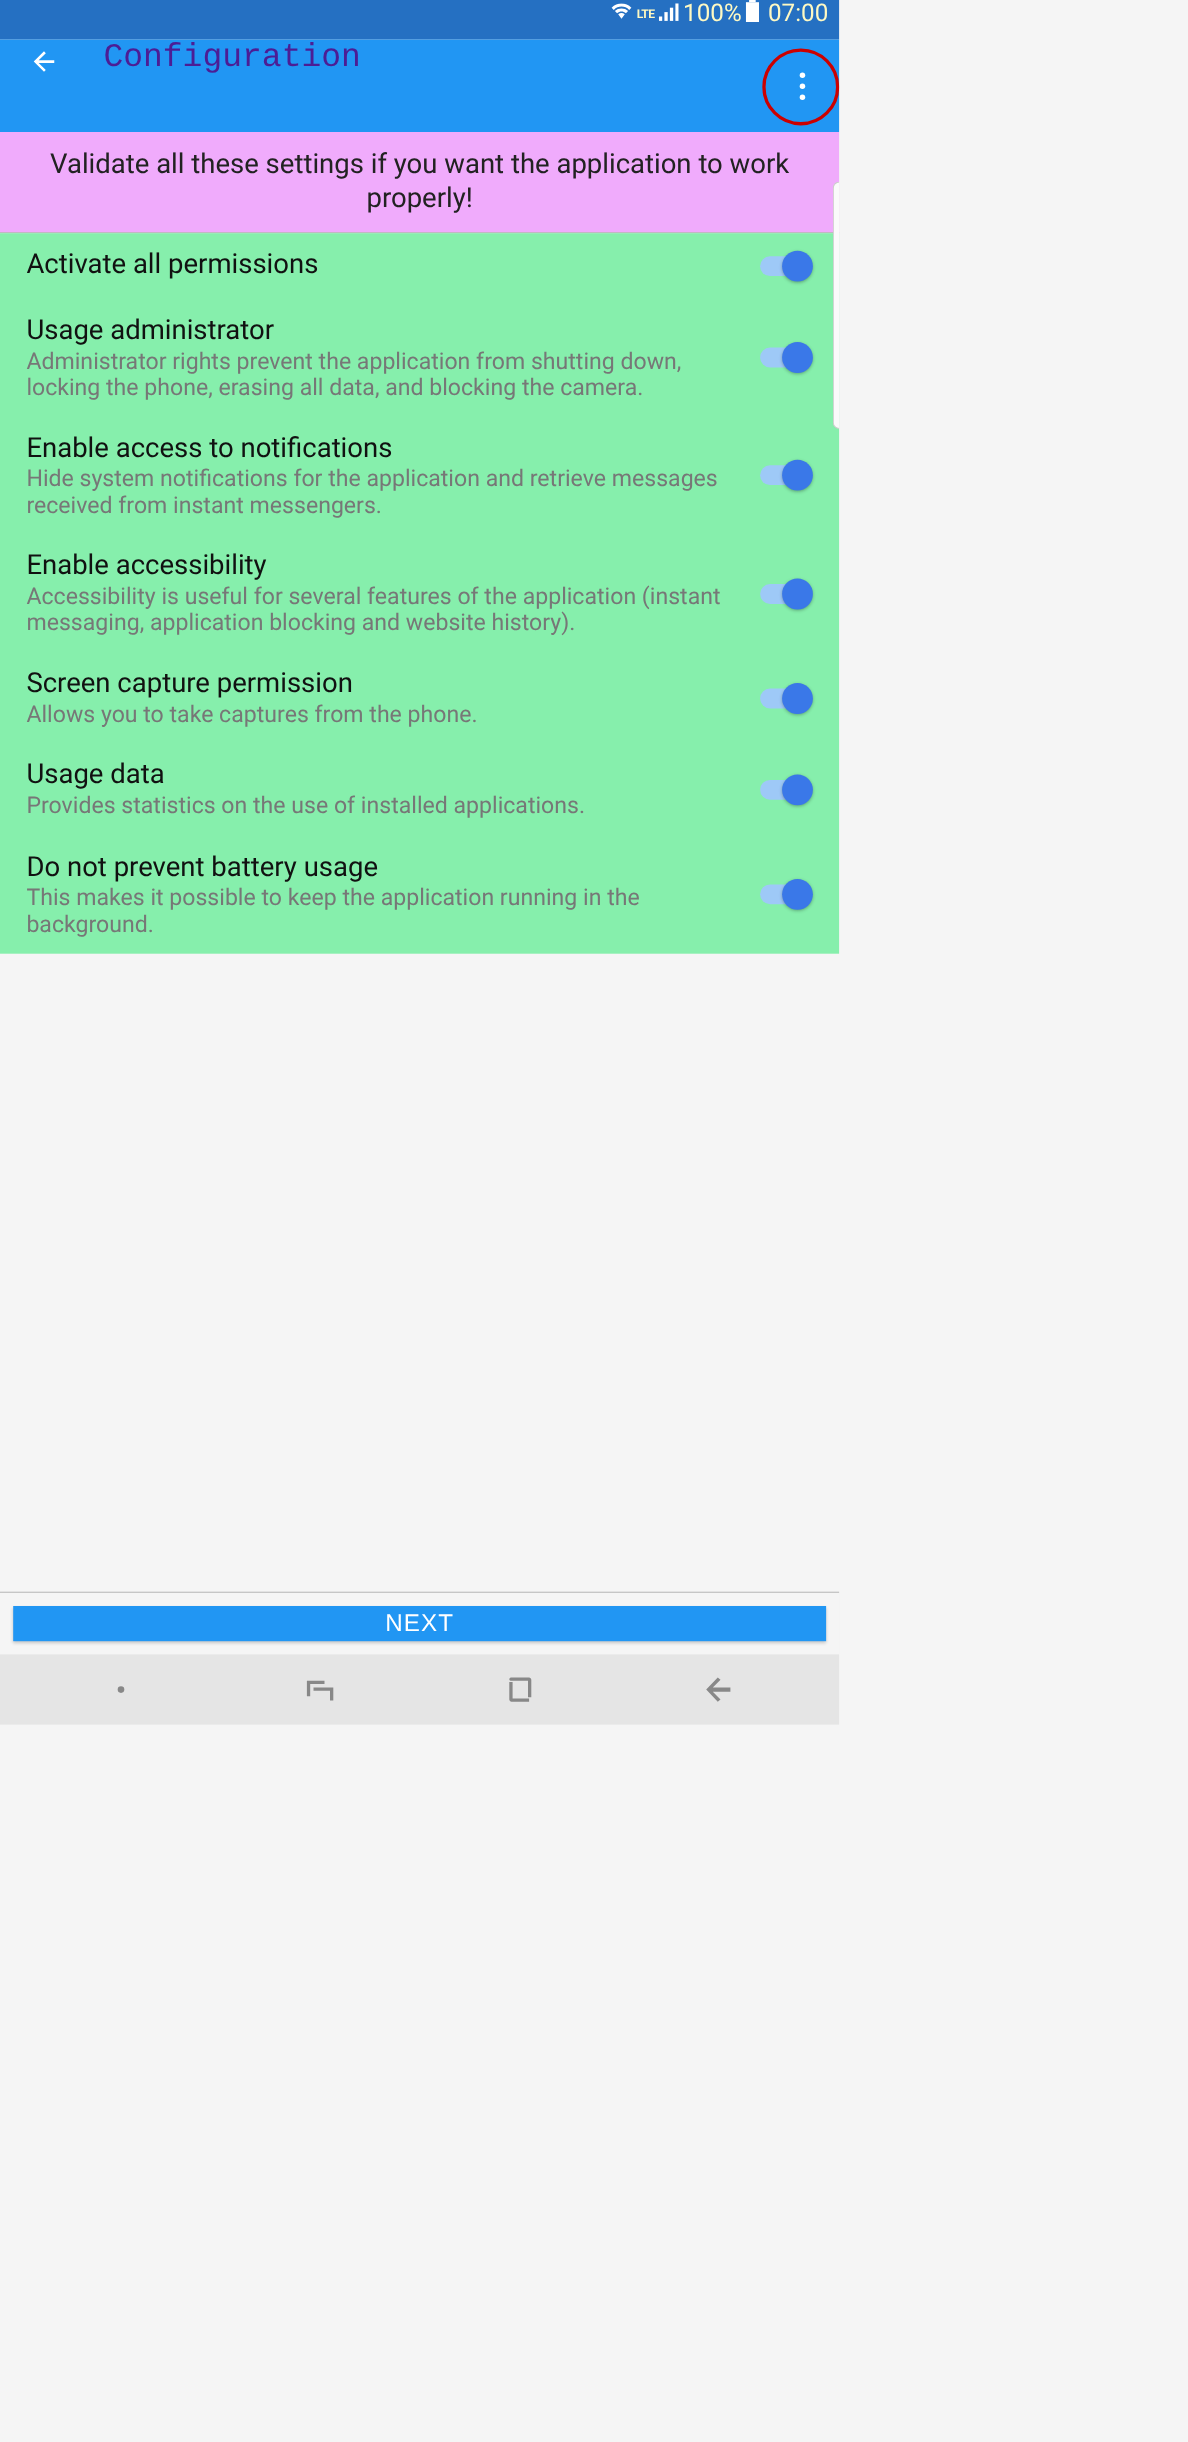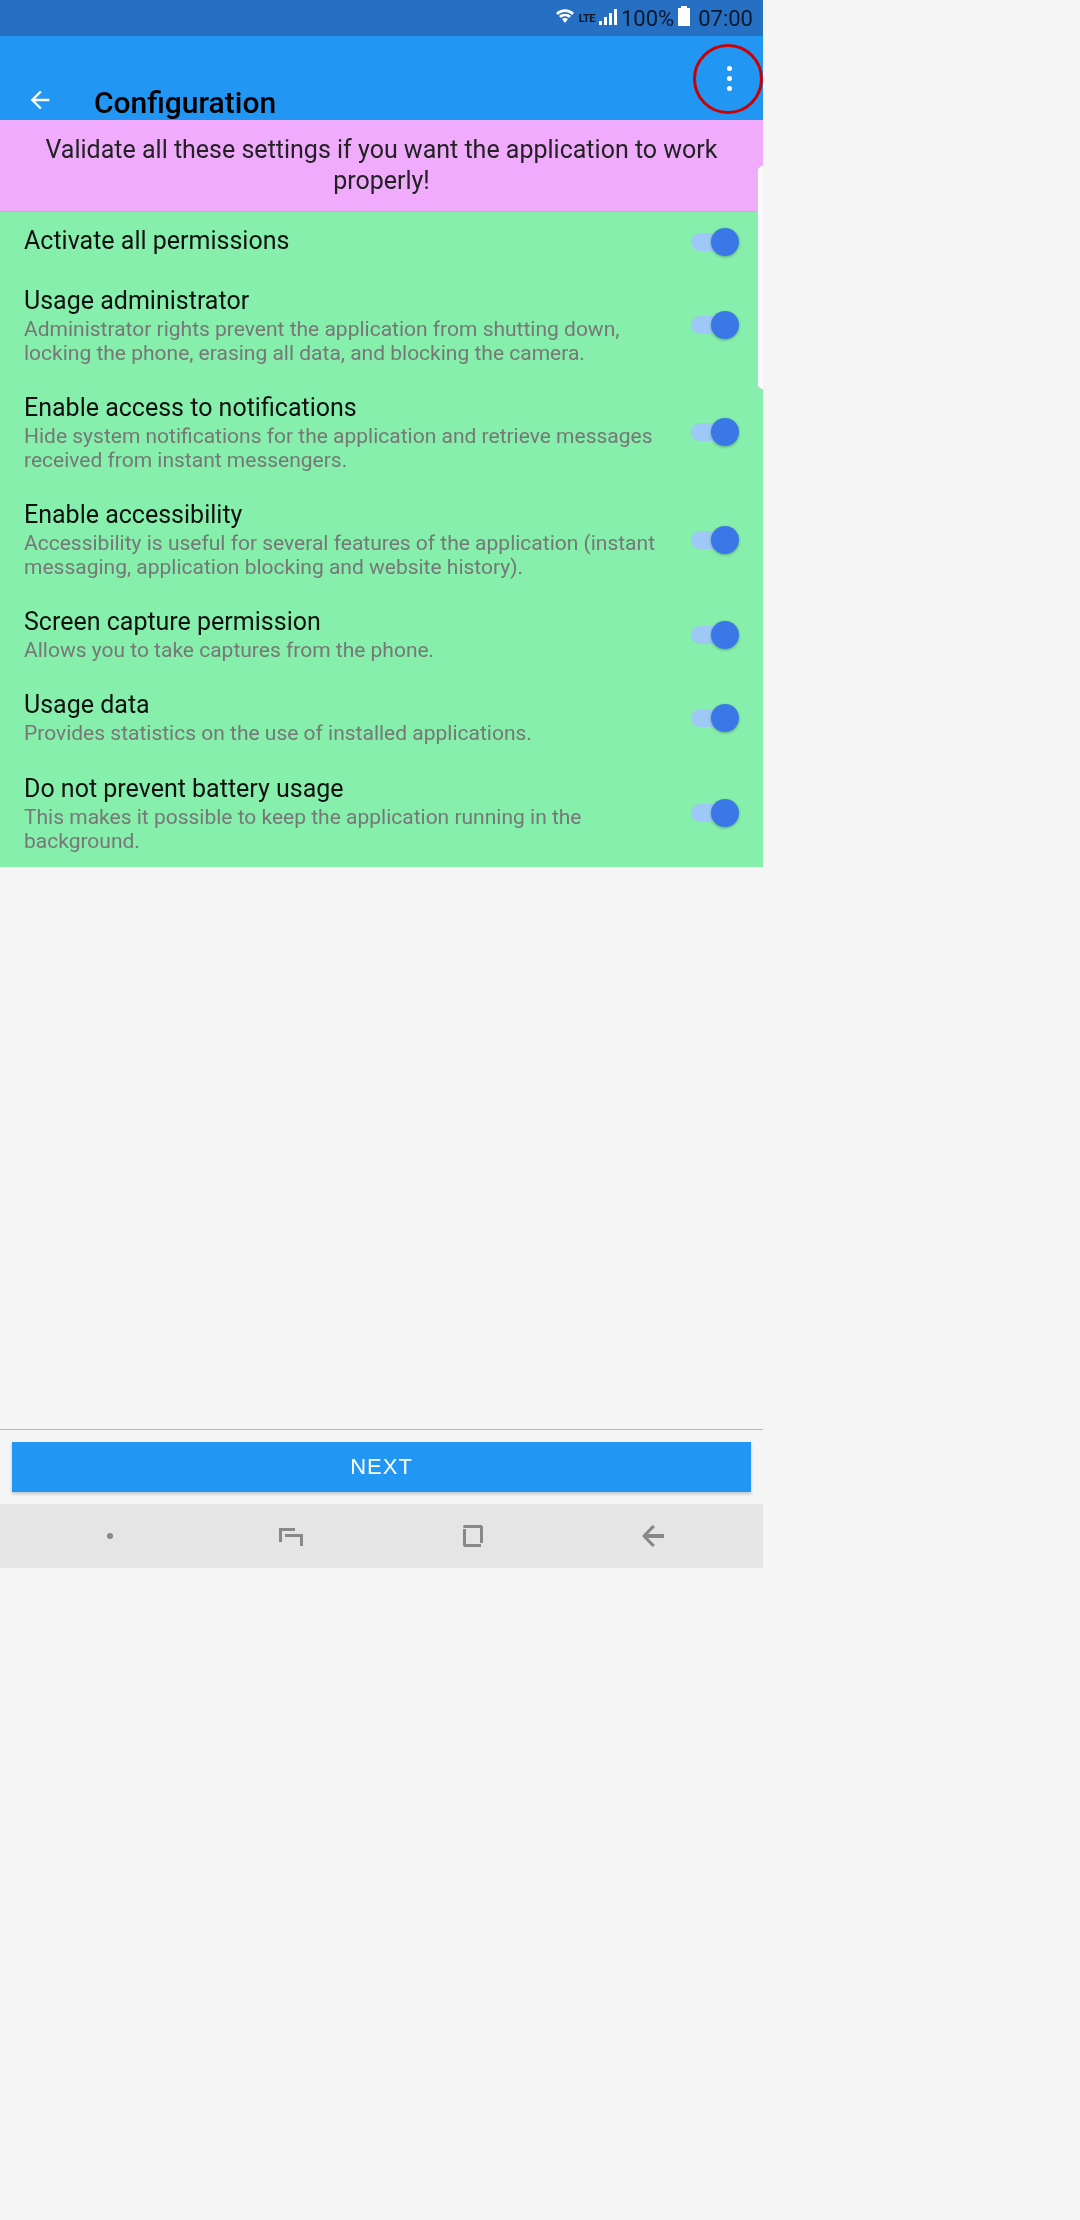--- a/index.html
+++ b/index.html
@@ -8,38 +8,39 @@
       height: 1568px;
       background: #f5f5f5;
       font-family: Roboto, -apple-system, BlinkMacSystemFont, sans-serif;
       overflow: hidden;
       position: relative;
     }
     .status-bar {
       height: 36px;
       background: #2570c2;
       display: flex;
-      align-items: center;
+      align-items: flex-start;
       justify-content: flex-end;
       padding: 0 10px;
-      color: #0f172a;
+      color: #fef9c3;
       font-size: 19px;
       gap: 5px;
     }
     .status-icons { display: flex; align-items: center; gap: 4px; }
     .status-time { margin-left: 4px; font-size: 22px; }
     .status-battery-pct { font-size: 22px; }
     .app-bar {
       height: 84px;
       background: #2196f3;
       display: flex;
-      align-items: flex-end;
+      align-items: flex-start;
       padding: 0 20px;
-      color: #000000;
+      color: #4c1d95;
       position: relative;
+      font-family: Liberation Mono, monospace;
     }
     .back-btn {
       background: none; border: none;
       color: white; cursor: pointer;
       display: flex; align-items: center; justify-content: center;
       width: 40px; height: 40px;
     }
     .app-title {
       font-size: 30px;
       font-weight: 500;
@@ -114,21 +115,21 @@
     .footer-area {
       position: absolute;
       bottom: 64px;
       left: 0; right: 0;
       border-top: 1px solid #bbb;
       padding: 12px;
       background: #f5f5f5;
     }
     .next-btn {
       width: 100%;
-      height: 50px;
+      height: 32px;
       background: #2196f3;
       color: white;
       border: none;
       font-size: 22px;
       font-weight: 500;
       letter-spacing: 1px;
       cursor: pointer;
       box-shadow: 0 2px 3px rgba(0,0,0,0.2);
     }
     .nav-bar {

